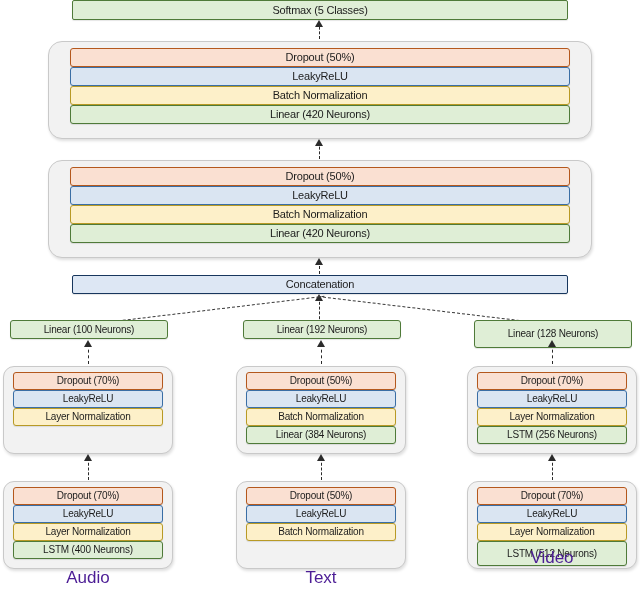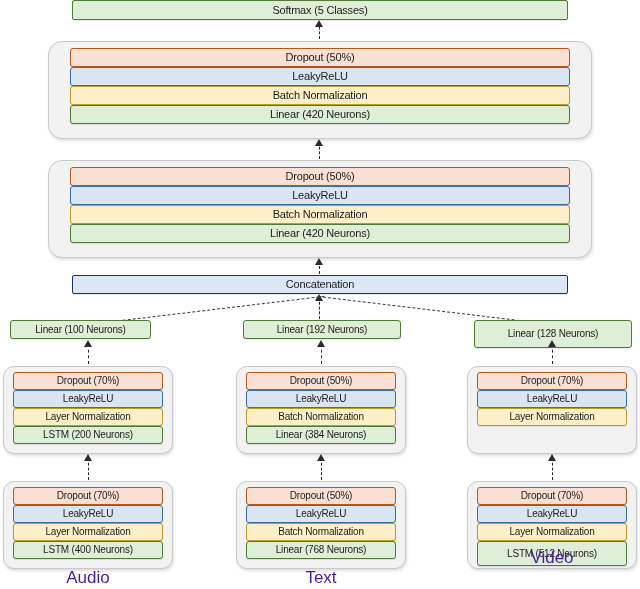--- a/index.html
+++ b/index.html
@@ -136,39 +136,36 @@
   </div>
 
   <div class="arrow" style="left:315px; top:294px;"></div>
 
   <div class="conn" style="left:319px; top:297px; height:27px;"></div>
 
   <div class="fan" style="left:88px; top:324px; width:238px; transform: rotate(-6.8deg);"></div>
 
   <div class="fan" style="left:318px; top:296px; width:238px; transform: rotate(6.8deg);"></div>
 
-  <div class="layer c-core small" style="left:10px; top:320px; width:141px; height:19px;">
+  <div class="layer c-core small" style="left:10px; top:320px; width:158px; height:19px;">
     <span>Linear (100 Neurons)</span>
   </div>
   <div class="conn" style="left:88px; top:344px; height:20px;"></div>
   <div class="arrow" style="left:84px; top:340px;"></div>
 
   <div class="group branch" style="left:3px; top:366px; width:170px; height:88px;"></div>
   <div class="layer c-dropout small" style="left:13px; top:372px; width:150px; height:18px;">
     <span>Dropout (70%)</span>
   </div>
   <div class="layer c-act small" style="left:13px; top:390px; width:150px; height:18px;">
     <span>LeakyReLU</span>
   </div>
   <div class="layer c-norm small" style="left:13px; top:408px; width:150px; height:18px;">
     <span>Layer Normalization</span>
   </div>
-  <div class="layer c-core small" style="left:13px; top:426px; width:150px; height:18px;">
-    <span>LSTM (200 Neurons)</span>
-  </div>
 
   <div class="conn" style="left:88px; top:458px; height:22px;"></div>
   <div class="arrow" style="left:84px; top:454px;"></div>
 
   <div class="group branch" style="left:3px; top:481px; width:170px; height:88px;"></div>
   <div class="layer c-dropout small" style="left:13px; top:487px; width:150px; height:18px;">
     <span>Dropout (70%)</span>
   </div>
   <div class="layer c-act small" style="left:13px; top:505px; width:150px; height:18px;">
     <span>LeakyReLU</span>
@@ -208,42 +205,42 @@
   <div class="group branch" style="left:236px; top:481px; width:170px; height:88px;"></div>
   <div class="layer c-dropout small" style="left:246px; top:487px; width:150px; height:18px;">
     <span>Dropout (50%)</span>
   </div>
   <div class="layer c-act small" style="left:246px; top:505px; width:150px; height:18px;">
     <span>LeakyReLU</span>
   </div>
   <div class="layer c-norm small" style="left:246px; top:523px; width:150px; height:18px;">
     <span>Batch Normalization</span>
   </div>
-  <div class="layer c-core small" style="left:246px; top:541px; width:150px; height:18px;">
-    <span>Linear (768 Neurons)</span>
-  </div>
 
   <div class="caption" style="left:236px; top:568px; width:170px;">Text</div>
 
   <div class="layer c-core small" style="left:474px; top:320px; width:158px; height:28px;">
     <span>Linear (128 Neurons)</span>
   </div>
   <div class="conn" style="left:552px; top:344px; height:20px;"></div>
   <div class="arrow" style="left:548px; top:340px;"></div>
 
   <div class="group branch" style="left:467px; top:366px; width:170px; height:88px;"></div>
   <div class="layer c-dropout small" style="left:477px; top:372px; width:150px; height:18px;">
     <span>Dropout (70%)</span>
   </div>
   <div class="layer c-act small" style="left:477px; top:390px; width:150px; height:18px;">
     <span>LeakyReLU</span>
   </div>
   <div class="layer c-norm small" style="left:477px; top:408px; width:150px; height:18px;">
     <span>Layer Normalization</span>
   </div>
+  <div class="layer c-core small" style="left:477px; top:426px; width:150px; height:18px;">
+    <span>LSTM (256 Neurons)</span>
+  </div>
 
   <div class="conn" style="left:552px; top:458px; height:22px;"></div>
   <div class="arrow" style="left:548px; top:454px;"></div>
 
   <div class="group branch" style="left:467px; top:481px; width:170px; height:88px;"></div>
   <div class="layer c-dropout small" style="left:477px; top:487px; width:150px; height:18px;">
     <span>Dropout (70%)</span>
   </div>
   <div class="layer c-act small" style="left:477px; top:505px; width:150px; height:18px;">
     <span>LeakyReLU</span>

